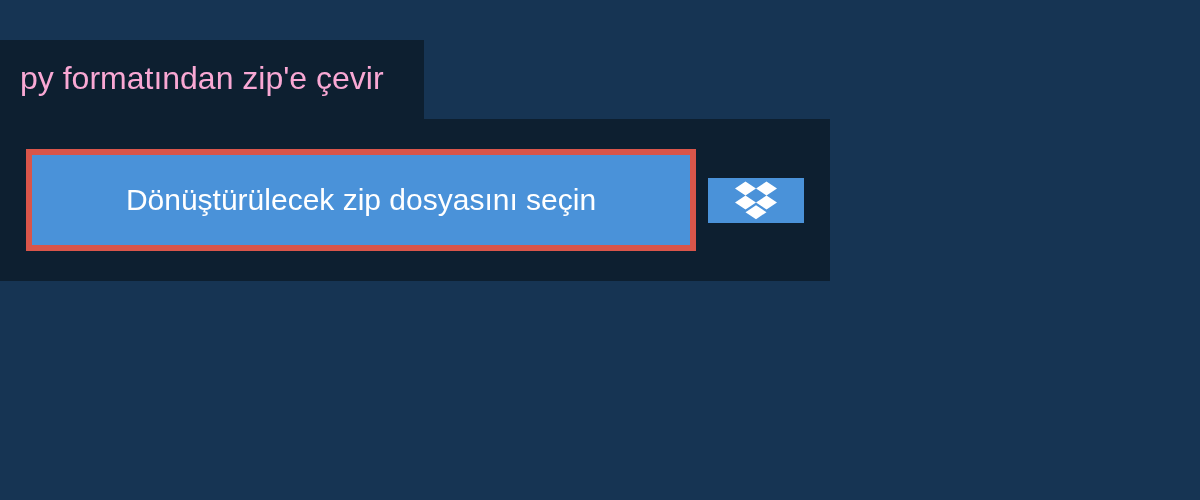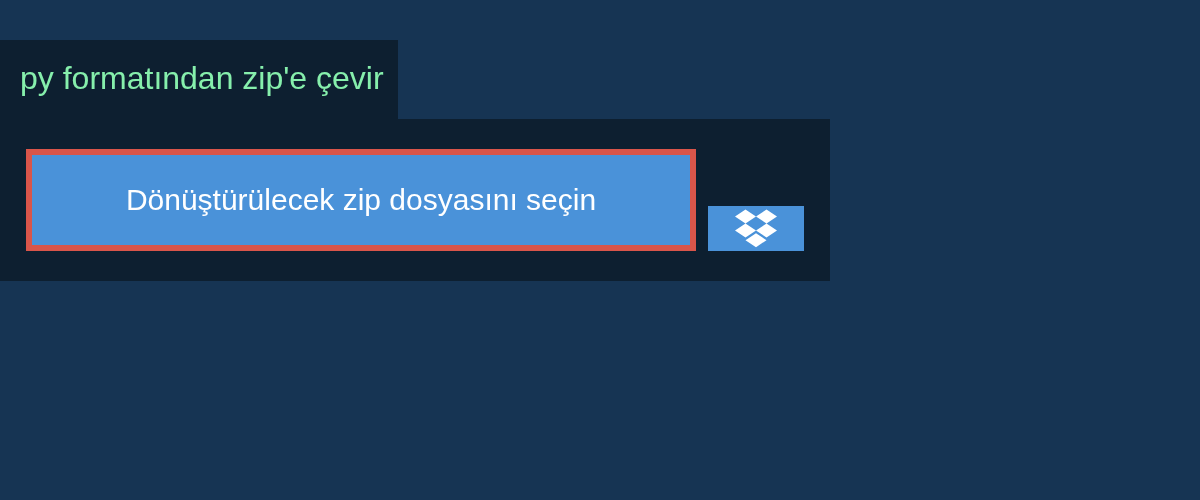--- a/index.html
+++ b/index.html
@@ -10,33 +10,33 @@
     body {
       width: 1200px;
       height: 500px;
       background-color: #163453;
       font-family: -apple-system, BlinkMacSystemFont, "Segoe UI", Arial, sans-serif;
       overflow: hidden;
     }
     .header-tab {
       display: inline-block;
       background-color: #0d1f30;
-      padding: 20px 14px 22px 20px;
-      color: #86efac;
+      padding: 20px 40px 22px 20px;
+      color: #f9a8d4;
       font-size: 32px;
       font-weight: 300;
       margin-top: 40px;
     }
     .upload-panel {
       background-color: #0d1f30;
       padding: 30px 26px;
       margin-top: 0;
       display: flex;
       gap: 12px;
-      align-items: flex-end;
+      align-items: center;
       width: 830px;
     }
     .select-file-button {
       background-color: #4a92d9;
       border: 6px solid #d9554a;
       color: #ffffff;
       font-size: 30px;
       font-weight: 300;
       padding: 28px 40px;
       cursor: pointer;

